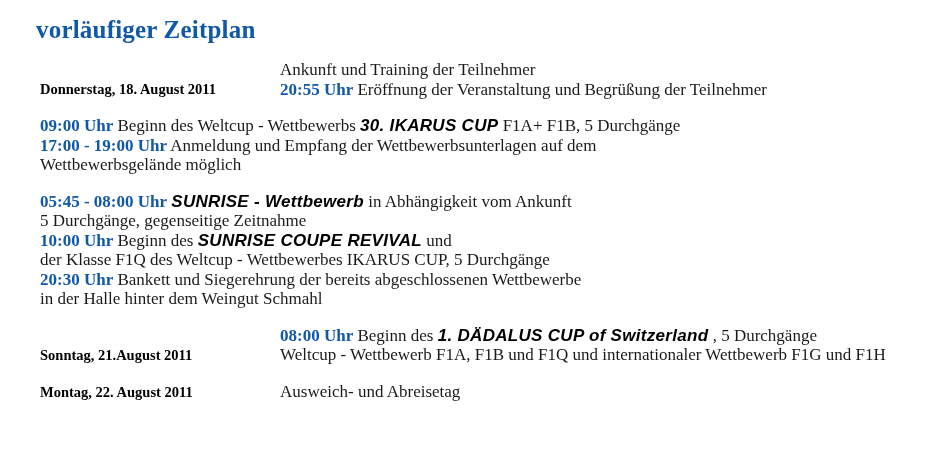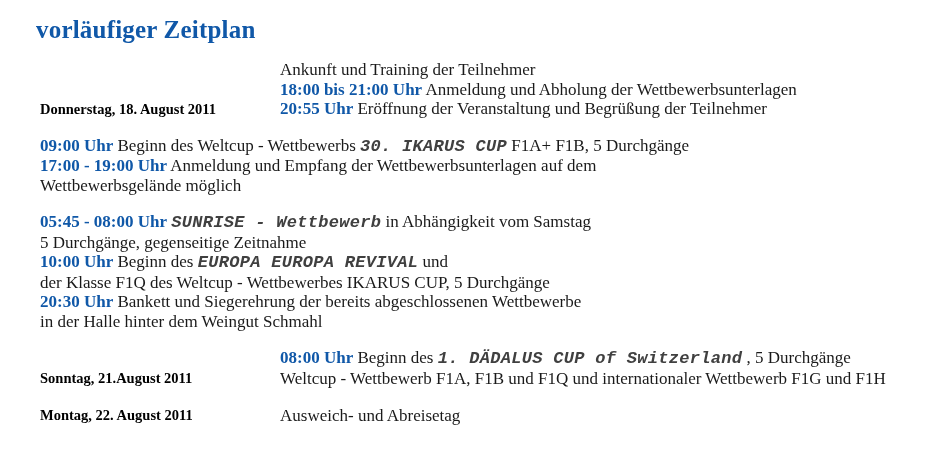--- a/index.html
+++ b/index.html
@@ -60,53 +60,52 @@
     white-space: nowrap;
   }
   .t {
     font-weight: bold;
     color: #1058a8;
   }
   .txt {
     color: #1a1a1a;
   }
   .ev {
-    color: #404040;
+    color: #000000;
     font-weight: bold;
     font-style: italic;
-    font-family: Liberation Mono, monospace;
+    font-family: Liberation Sans, sans-serif;
     letter-spacing: 0.3px;
   }
 </style>
 </head>
 <body>
 
 <div class="page">
   <div class="title">vorläufiger Zeitplan</div>
   <div class="schedule">
       <div class="row">
         <div class="day">Donnerstag, 18. August 2011</div>
         <div class="entries">
           <div class="line"><span class="txt">Ankunft und Training der Teilnehmer</span></div>
-          <div class="line"><span class="t">18:00 bis 21:00 Uhr</span><span class="txt">  Anmeldung und Abholung der Wettbewerbsunterlagen</span></div>
           <div class="line"><span class="t">20:55 Uhr</span><span class="txt"> Eröffnung der Veranstaltung und Begrüßung der Teilnehmer</span></div>
         </div>
       </div>
       <div class="row">
         <div class="entries">
           <div class="line"><span class="t">09:00 Uhr</span><span class="txt"> Beginn des Weltcup - Wettbewerbs </span><span class="ev">30. IKARUS CUP</span><span class="txt">  F1A+ F1B, 5 Durchgänge</span></div>
           <div class="line"><span class="t">17:00 - 19:00 Uhr</span><span class="txt"> Anmeldung und Empfang der Wettbewerbsunterlagen auf dem</span></div>
           <div class="line"><span class="txt">Wettbewerbsgelände möglich</span></div>
         </div>
       </div>
       <div class="row">
         <div class="entries">
-          <div class="line"><span class="t">05:45 - 08:00 Uhr</span><span class="txt">  </span><span class="ev">SUNRISE -  Wettbewerb</span><span class="txt"> in Abhängigkeit vom Samstag</span></div>
+          <div class="line"><span class="t">05:45 - 08:00 Uhr</span><span class="txt">  </span><span class="ev">SUNRISE -  Wettbewerb</span><span class="txt"> in Abhängigkeit vom Ankunft</span></div>
           <div class="line"><span class="txt">5 Durchgänge, gegenseitige Zeitnahme</span></div>
-          <div class="line"><span class="t">10:00 Uhr</span><span class="txt"> Beginn des </span><span class="ev">EUROPA  EUROPA  REVIVAL</span><span class="txt">  und</span></div>
+          <div class="line"><span class="t">10:00 Uhr</span><span class="txt"> Beginn des </span><span class="ev">SUNRISE  COUPE  REVIVAL</span><span class="txt">  und</span></div>
           <div class="line"><span class="txt">der Klasse F1Q  des Weltcup - Wettbewerbes IKARUS CUP, 5 Durchgänge</span></div>
           <div class="line"><span class="t">20:30 Uhr</span><span class="txt">  Bankett und Siegerehrung der bereits abgeschlossenen Wettbewerbe</span></div>
           <div class="line"><span class="txt">in der Halle hinter dem Weingut Schmahl</span></div>
         </div>
       </div>
       <div class="row">
         <div class="day">Sonntag, 21.August 2011</div>
         <div class="entries">
           <div class="line"><span class="t">08:00 Uhr</span><span class="txt">  Beginn des </span><span class="ev">1. DÄDALUS CUP of Switzerland</span><span class="txt"> ,  5 Durchgänge</span></div>
           <div class="line"><span class="txt">Weltcup - Wettbewerb F1A, F1B und F1Q und internationaler Wettbewerb F1G und F1H</span></div>

